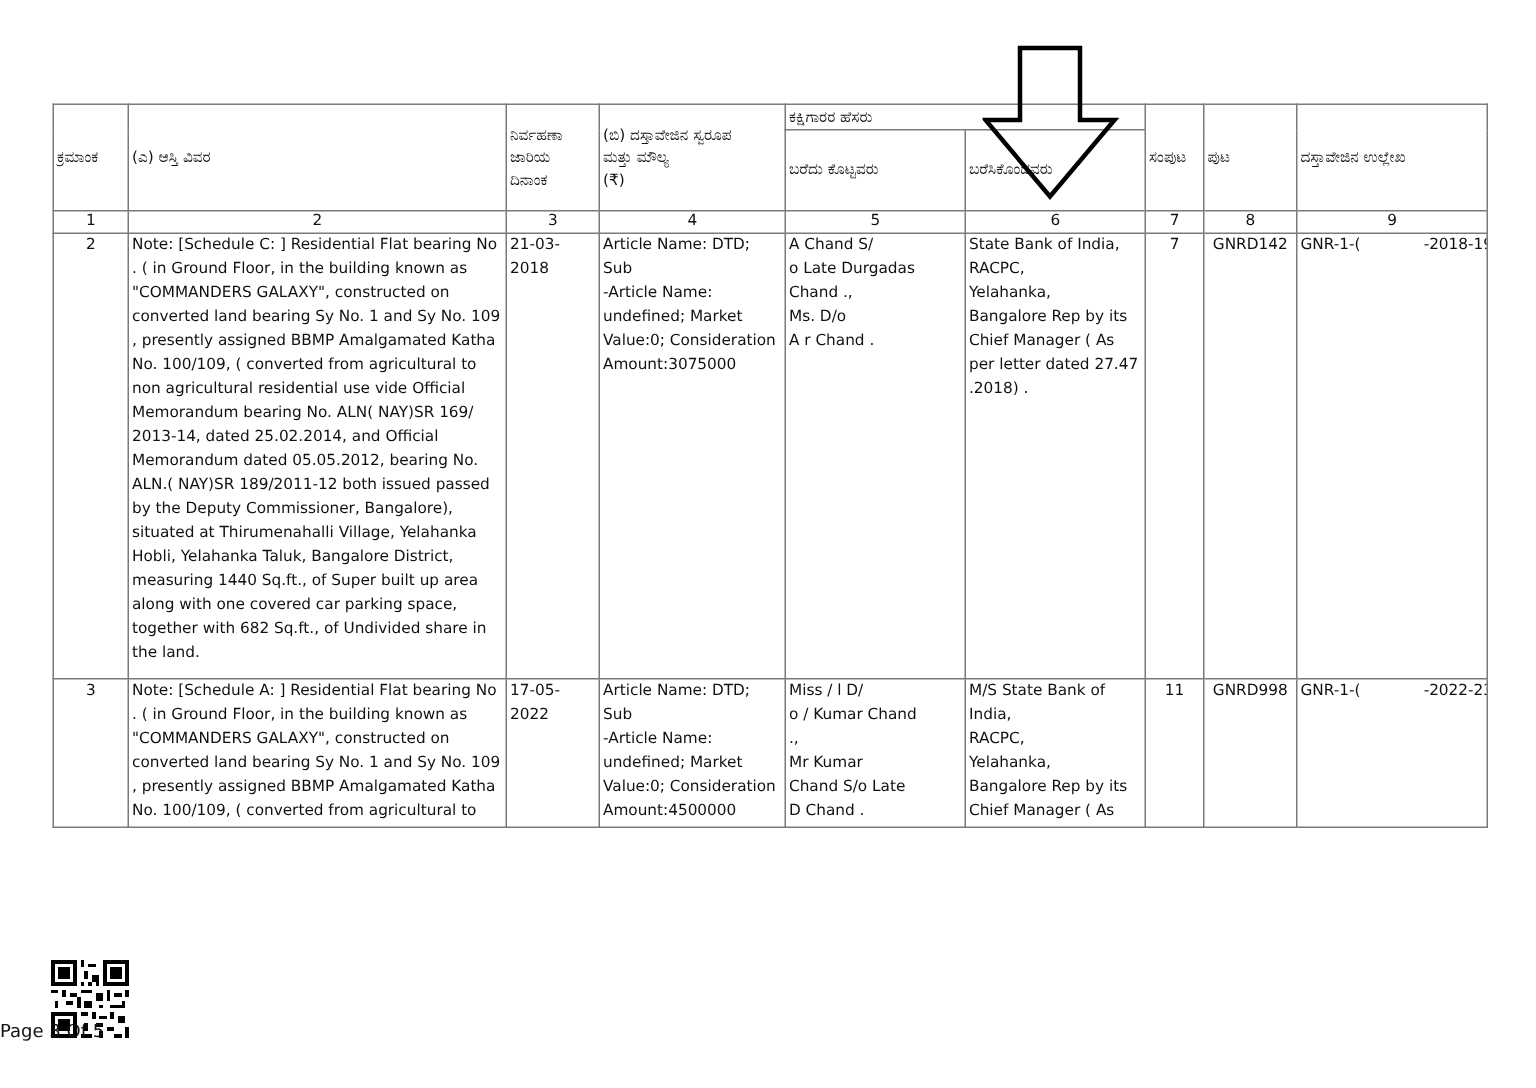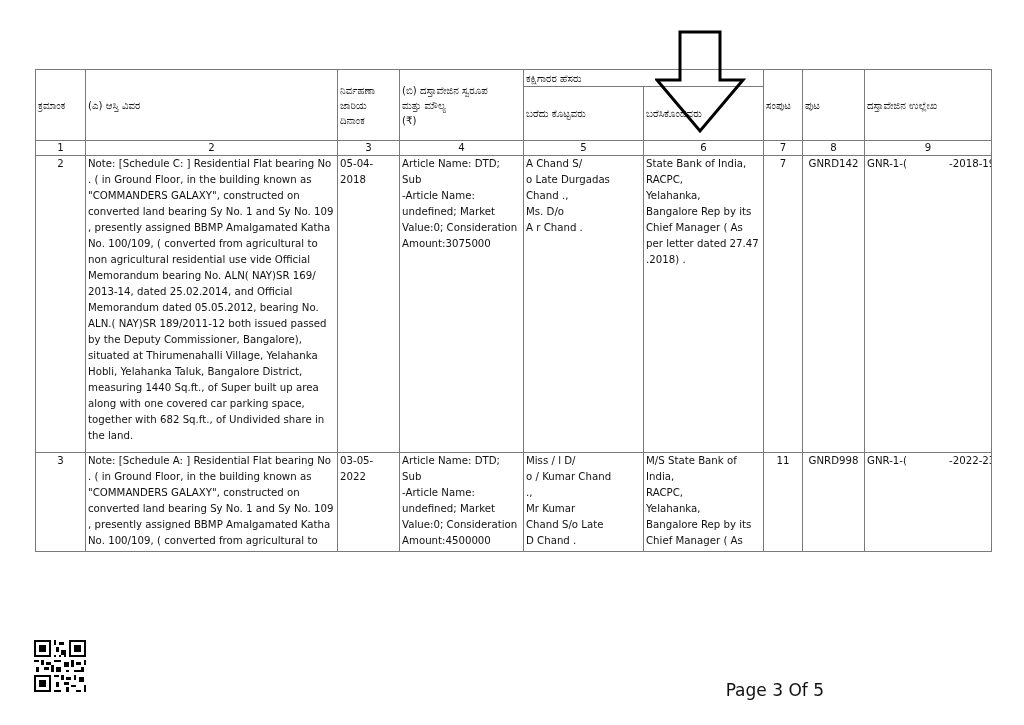--- a/index.html
+++ b/index.html
@@ -9,21 +9,21 @@
   table.reg { position:absolute; left:35px; top:69px; border-collapse:collapse;
               table-layout:fixed; width:956px; font-size:10.2px; line-height:16px; }
   table.reg td, table.reg th { border:1px solid #7a7a7a; padding:0 2px; vertical-align:top;
               font-weight:normal; overflow:hidden; }
   table.reg th { text-align:left; vertical-align:middle; line-height:15px; }
   .num td { text-align:center; height:14px; line-height:14px; }
   td.c { text-align:center; }
   .ml { white-space:pre-line; }
   .arrow { position:absolute; left:655px; top:30px; width:110px; height:104px; pointer-events:none; }
   .qr { position:absolute; left:34px; top:640px; width:52px; height:52px; }
-  .footer { position:absolute; left:0; width:824px; top:680px; text-align:right; font-size:17px; }
+  .footer { position:absolute; left:0; width:824px; top:680px; text-align:left; font-size:12px; }
 </style>
 </head>
 <body>
 
 <div class="page">
 
   <table class="reg">
     <colgroup>
       <col style="width:50px">
         <col style="width:252px">
@@ -78,21 +78,21 @@
 2013-14, dated 25.02.2014, and Official
 Memorandum dated 05.05.2012, bearing No.
 ALN.( NAY)SR 189/2011-12 both issued passed
 by the Deputy Commissioner, Bangalore),
 situated at Thirumenahalli Village, Yelahanka
 Hobli, Yelahanka Taluk, Bangalore District,
 measuring 1440 Sq.ft., of Super built up area
 along with one covered car parking space,
 together with 682 Sq.ft., of Undivided share in
 the land.</td>
-      <td>05-04-2018</td>
+      <td>21-03-2018</td>
       <td class="ml">Article Name: DTD; Sub
 -Article Name:
 undefined; Market
 Value:0; Consideration
 Amount:3075000</td>
       <td class="ml">A                Chand S/
 o Late Durgadas
 Chand .,
 Ms.                    D/o
 A              r Chand .</td>
@@ -108,21 +108,21 @@
       <td style="white-space:pre">GNR-1-(             -2018-19</td>
     </tr>
     <tr style="height:99px">
       <td class="c">3</td>
       <td class="ml">Note: [Schedule A: ] Residential Flat bearing No
 . (     in Ground Floor, in the building known as
 "COMMANDERS GALAXY", constructed on
 converted land bearing Sy No. 1 and Sy No. 109
 , presently assigned BBMP Amalgamated Katha
 No. 100/109, ( converted from agricultural to</td>
-      <td>03-05-2022</td>
+      <td>17-05-2022</td>
       <td class="ml">Article Name: DTD; Sub
 -Article Name:
 undefined; Market
 Value:0; Consideration
 Amount:4500000</td>
       <td class="ml">Miss /                  l D/
 o /       Kumar Chand
 .,
 Mr        Kumar
 Chand S/o Late

